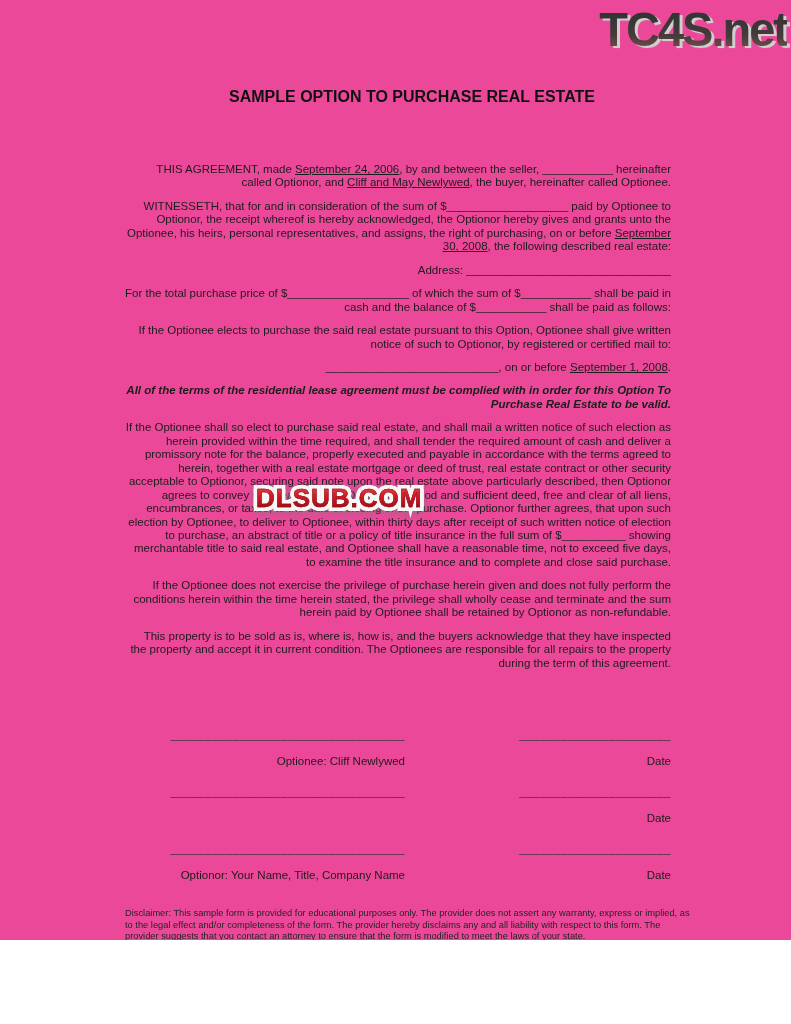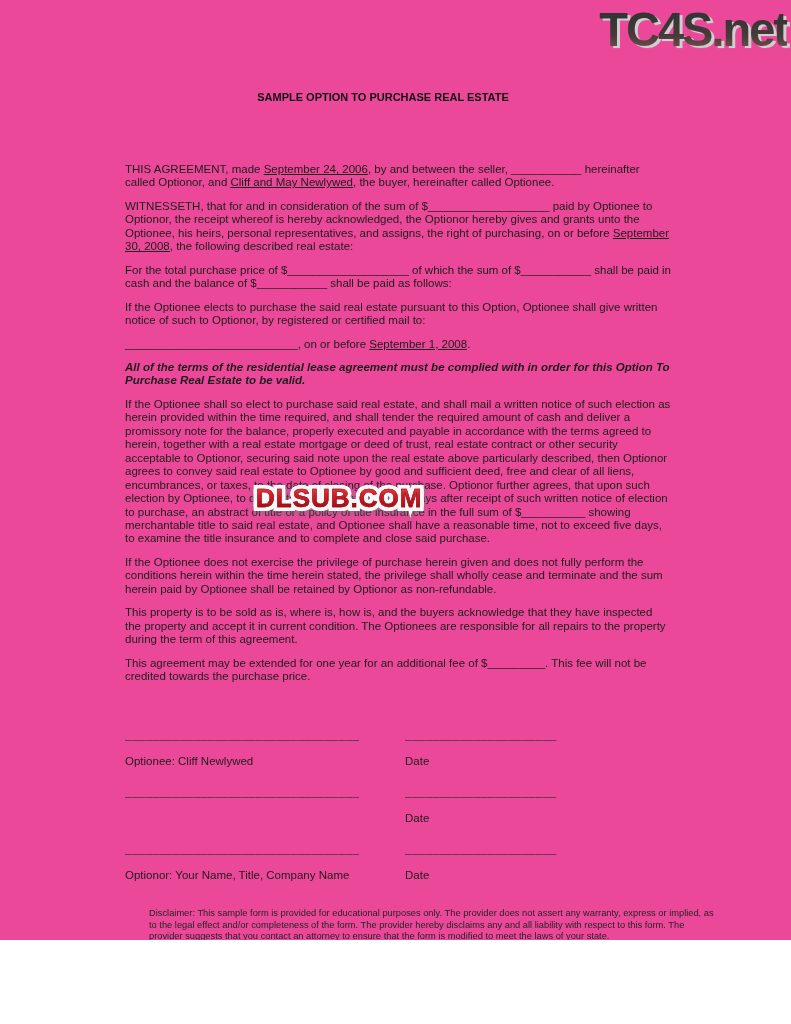--- a/index.html
+++ b/index.html
@@ -14,44 +14,44 @@
     position:absolute; top:0px; right:4px;
     font-size:47px; font-weight:bold; letter-spacing:-2px;
     transform:scaleY(1.04); transform-origin:top right;
     background:linear-gradient(180deg,#353535 30%, #473a3a 62%, #7d5454 92%);
     -webkit-background-clip:text; background-clip:text; color:transparent;
     filter:drop-shadow(3px 2px 0px #cfcfcf);
     white-space:nowrap;
   }
 
   .doc-title {
-    position:absolute; top:86px; left:110px; width:546px;
-    text-align:center; font-weight:bold; font-size:11px; line-height:22px;
+    position:absolute; top:86px; left:139px; width:546px;
+    text-align:center; font-weight:bold; font-size:16px; line-height:22px;
     color:#111;
   }
 
   .content {
     position:absolute; left:125px; top:163px; width:546px;
     font-size:11.5px; line-height:13.45px; color:#1c1c1c;
   }
-  .content p { margin:0 0 10px 0; }
+  .content p { margin:0 0 10px 0;text-align:right; }
   .content p.emph { font-weight:bold; font-style:italic; }
   .u { text-decoration:underline; }
 
   
-  .sig-area { position:absolute; left:125px; top:729px; width:546px; font-size:11.5px; }
+  .sig-area { position:absolute; left:125px; top:729px; width:546px; font-size:11.5px;text-align:right; }
   .sig-row { display:flex; margin-bottom:19px; }
   .sig-col-name { width:280px; }
   .sig-col-date { flex:1; }
   .sig-line { height:13px; line-height:13px; color:#333; letter-spacing:0.5px; white-space:nowrap; overflow:hidden; }
   .sig-label { height:13px; line-height:14px;margin-top:12px; }
 
   .disclaimer {
     position:absolute; left:125px; top:908px; width:566px;
-    font-size:9.3px; line-height:11.6px; color:#242424;margin-left:24px;
+    font-size:9.3px; line-height:11.6px; color:#242424;
   }
 
   
   .dlsub {
     position:absolute; left:256px; top:483px; z-index:6;
     font-size:26px; font-weight:bold; letter-spacing:1px; white-space:nowrap;
     filter:drop-shadow(0 2px 3px rgba(120,120,120,0.65));
   }
   .dlsub .wm-back {
     position:absolute; left:0; top:0;
@@ -95,28 +95,28 @@
 
   <div class="tc4s">TC4S.net</div>
 
   <div class="doc-title">
     <div>SAMPLE OPTION TO PURCHASE REAL ESTATE</div>
   </div>
 
   <div class="content">
     <p><span>THIS AGREEMENT, made </span><span class="u">September 24, 2006</span><span>, by and between the seller, ___________ hereinafter called Optionor, and </span><span class="u">Cliff and May Newlywed</span><span>, the buyer, hereinafter called Optionee.</span></p>
     <p><span>WITNESSETH, that for and in consideration of the sum of $___________________ paid by Optionee to Optionor, the receipt whereof is hereby acknowledged, the Optionor hereby gives and grants unto the Optionee, his heirs, personal representatives, and assigns, the right of purchasing, on or before </span><span class="u">September 30, 2008</span><span>, the following described real estate:</span></p>
+    <p><span>Address: ________________________________</span></p>
     <p><span>For the total purchase price of $___________________ of which the sum of $___________ shall be paid in cash and the balance of $___________ shall be paid as follows:</span></p>
     <p><span>If the Optionee elects to purchase the said real estate pursuant to this Option, Optionee shall give written notice of such to Optionor, by registered or certified mail to:</span></p>
     <p><span>___________________________, on or before </span><span class="u">September 1, 2008</span><span>.</span></p>
     <p class="emph"><span>All of the terms of the residential lease agreement must be complied with in order for this Option To Purchase Real Estate to be valid.</span></p>
     <p><span>If the Optionee shall so elect to purchase said real estate, and shall mail a written notice of such election as herein provided within the time required, and shall tender the required amount of cash and deliver a promissory note for the balance, properly executed and payable in accordance with the terms agreed to herein, together with a real estate mortgage or deed of trust, real estate contract or other security acceptable to Optionor, securing said note upon the real estate above particularly described, then Optionor agrees to convey said real estate to Optionee by good and sufficient deed, free and clear of all liens, encumbrances, or taxes, to the date of closing of the purchase. Optionor further agrees, that upon such election by Optionee, to deliver to Optionee, within thirty days after receipt of such written notice of election to purchase, an abstract of title or a policy of title insurance in the full sum of $__________ showing merchantable title to said real estate, and Optionee shall have a reasonable time, not to exceed five days, to examine the title insurance and to complete and close said purchase.</span></p>
     <p><span>If the Optionee does not exercise the privilege of purchase herein given and does not fully perform the conditions herein within the time herein stated, the privilege shall wholly cease and terminate and the sum herein paid by Optionee shall be retained by Optionor as non-refundable.</span></p>
     <p><span>This property is to be sold as is, where is, how is, and the buyers acknowledge that they have inspected the property and accept it in current condition. The Optionees are responsible for all repairs to the property during the term of this agreement.</span></p>
-    <p><span>This agreement may be extended for one year for an additional fee of $_________. This fee will not be credited towards the purchase price.</span></p>
   </div>
 
   <div class="sig-area">
     <div class="sig-row">
       <div class="sig-col-name">
         <div class="sig-line">__________________________________</div>
         <div class="sig-label">Optionee: Cliff Newlywed</div>
       </div>
       <div class="sig-col-date">
         <div class="sig-line">______________________</div>

